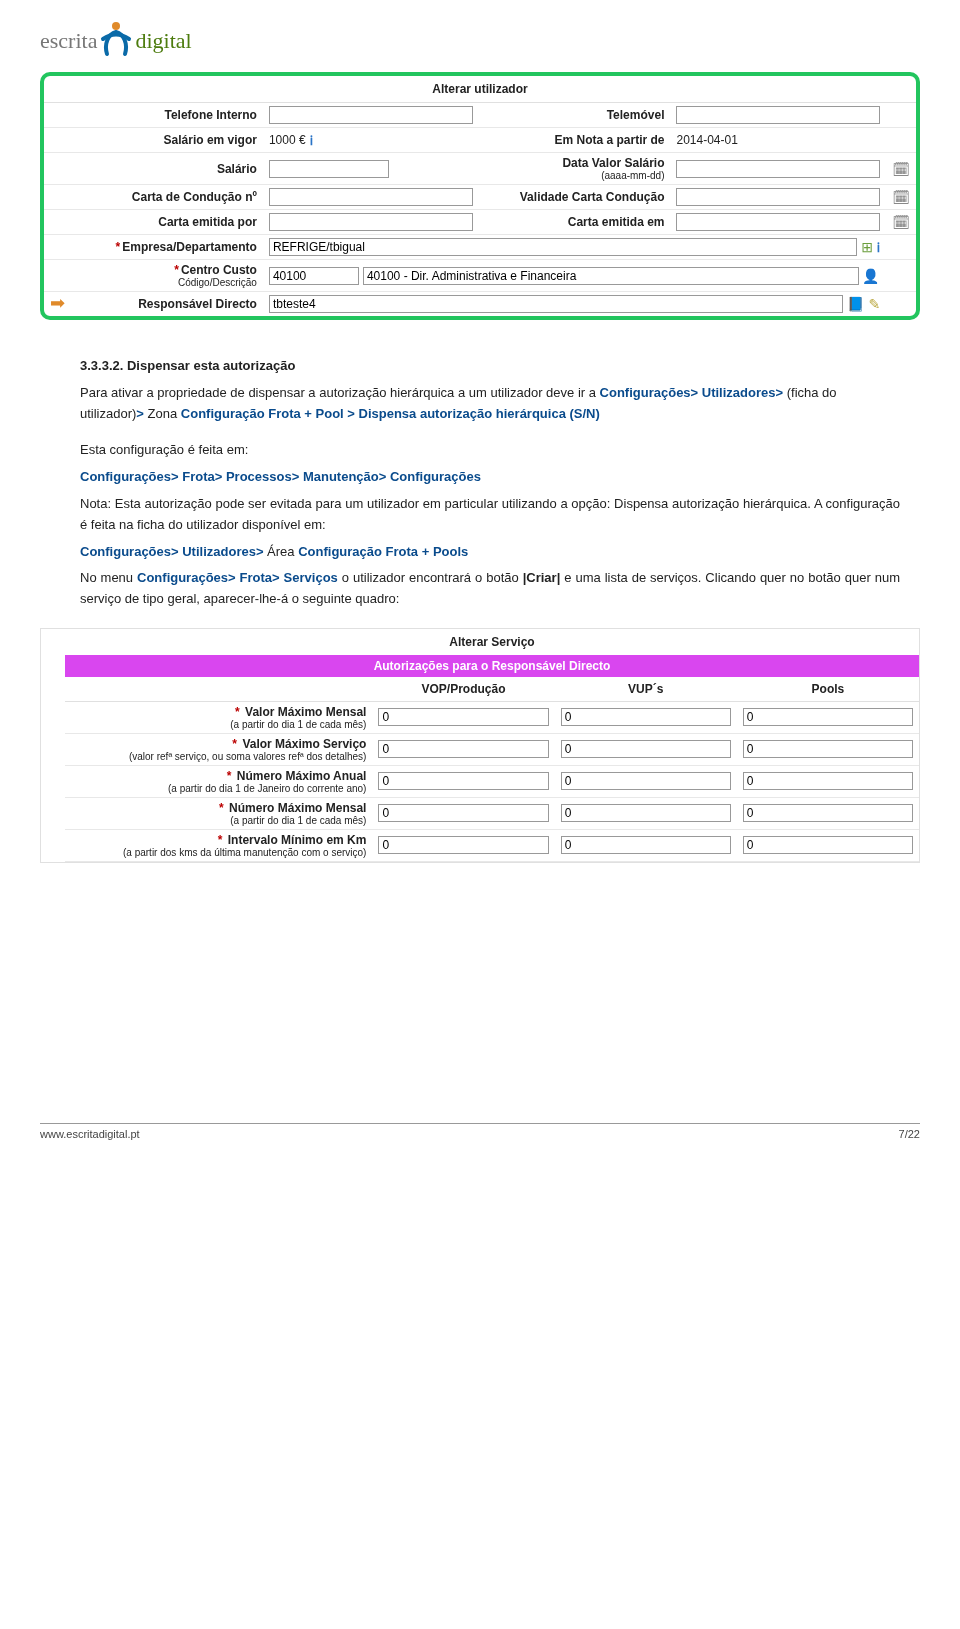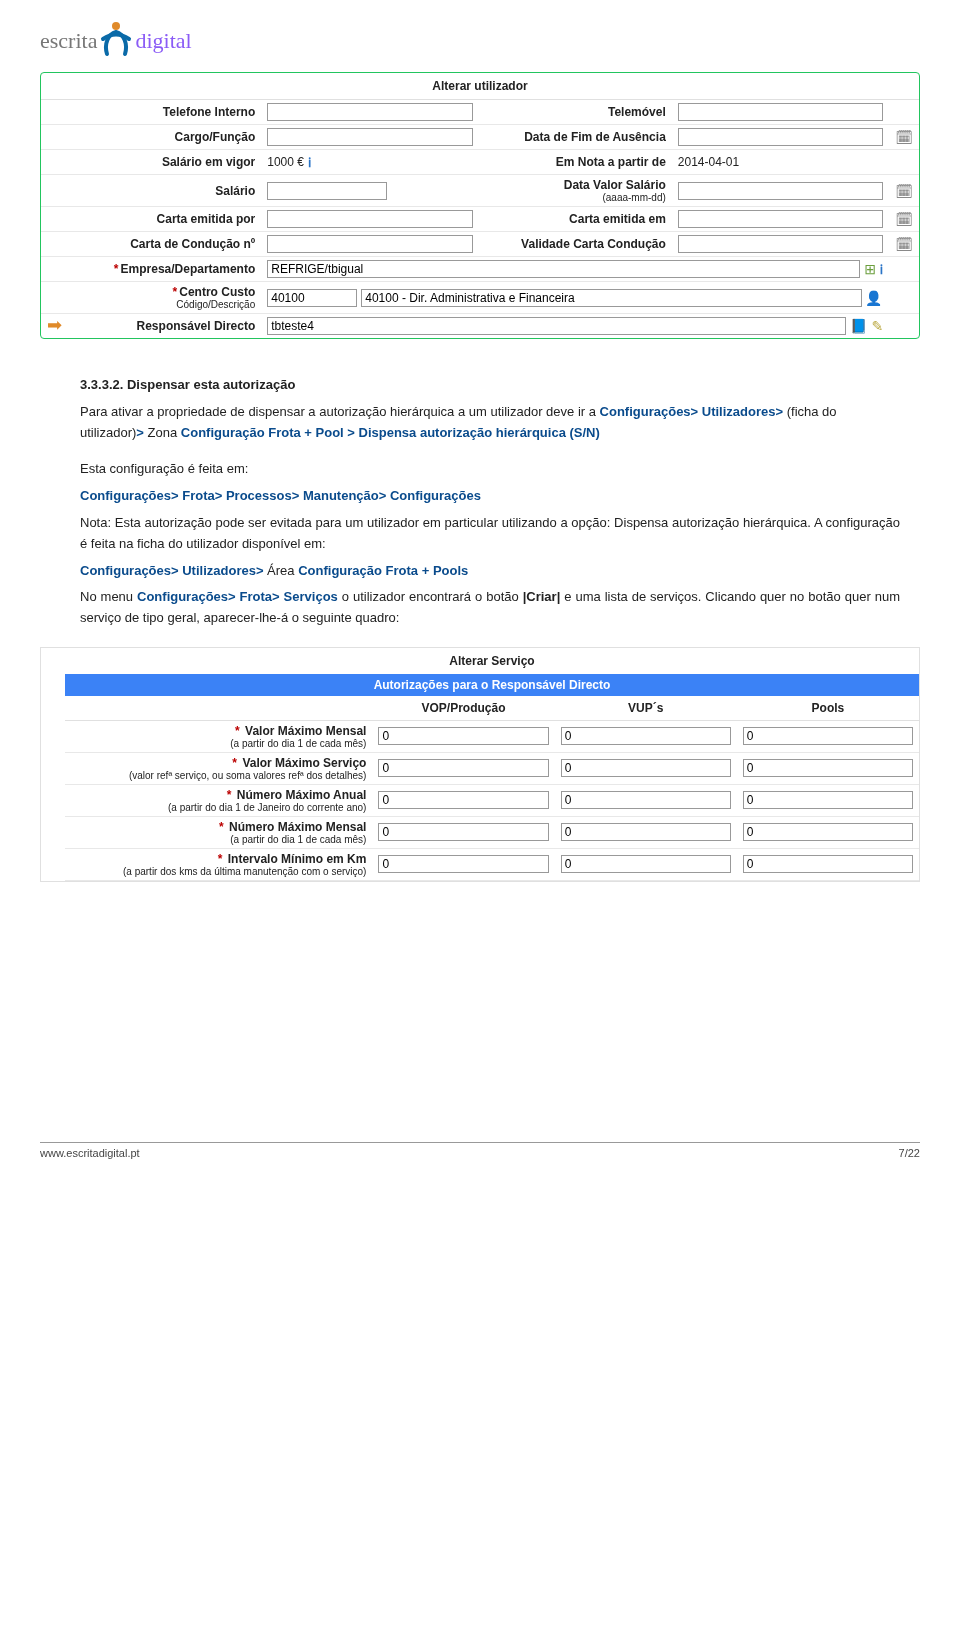--- a/index.html
+++ b/index.html
@@ -8,24 +8,24 @@
     font-size: 12px;
     color: #222;
     background: #fff;
     width: 960px;
     margin: 0 auto;
     padding: 0 40px 20px 40px;
   }
   .logo-wrap { display:flex; justify-content:flex-start; padding: 20px 0 10px 0; }
   .logo { color:#666; font-size:22px; font-family: Georgia, serif; display:flex; align-items:center; gap:2px; }
   .logo .escrita { color:#777; }
-  .logo .digital { color:#8b5cf6; }
+  .logo .digital { color:#4d7c0f; }
   .logo svg { display:block; }
 
-  .form-outer { border:1px solid #22c55e; border-radius:4px; }
+  .form-outer { border:4px solid #22c55e; border-radius:10px; }
   .form-title { text-align:center; font-weight:bold; padding:6px 0; color:#222; border-bottom:1px solid #e0e0e0; }
   .form-grid { width:100%; border-collapse:collapse; }
   .form-grid td { padding:3px 6px; border-bottom:1px solid #e8e8e8; vertical-align:middle; }
   .form-grid tr:last-child td { border-bottom:none; }
   .lbl { text-align:right; font-weight:bold; white-space:nowrap; color:#222; width:22%; }
   .lbl .sub { display:block; font-weight:normal; font-size:10px; }
   .val input[type=text] { font-size:12px; width:100%; border:1px solid #999; padding:1px 3px; height:18px; background:#fff; }
   .val input.short { width:120px; }
   .val .ro { background:#f3f0ea; }
   .val .with-icon { display:flex; align-items:center; gap:4px; }
@@ -43,21 +43,21 @@
 
   .doc-body { padding: 30px 20px 0 40px; color:#222; }
   .doc-body p { margin: 6px 0; line-height:1.6; font-size:13px; font-family: Verdana, sans-serif; }
   .h3 { color:#222; font-weight:bold; font-size:13px; margin-top:4px; }
   .link-path { color:#0a4b8c; font-weight:bold; }
   .area-txt { color:#222; font-weight:normal; }
   .indent { margin-left: 42px; }
 
   .svc-outer { border:1px solid #e0e0e0; margin-top:18px;padding-left:24px; }
   .svc-title { text-align:center; font-weight:bold; padding:6px 0; }
-  .svc-sub { background:#3b82f6; color:#fff; font-weight:bold; text-align:center; padding:4px 0; font-size:12px; }
+  .svc-sub { background:#d946ef; color:#fff; font-weight:bold; text-align:center; padding:4px 0; font-size:12px; }
   .svc-tbl { width:100%; border-collapse:collapse; }
   .svc-tbl th { font-weight:bold; text-align:center; padding:5px; border-bottom:1px solid #e0e0e0; }
   .svc-tbl td { padding:3px 6px; border-bottom:1px solid #e8e8e8; }
   .svc-tbl td.l { text-align:right; width:36%; }
   .svc-tbl td.l .main { font-weight:bold; }
   .svc-tbl td.l .sub { font-size:10px; font-weight:normal; display:block; }
   .svc-tbl input { width:100%; border:1px solid #999; padding:1px 3px; height:18px; font-size:12px; }
 
   .footer { display:flex; justify-content:space-between; border-top:1px solid #999; margin-top:260px; padding-top:4px; font-size:11px; color:#444; }
 </style>
@@ -83,32 +83,20 @@
         <tr>
       <td class="arrow-cell"></td>
       <td class="lbl">Telefone Interno</td>
       <td class="val"><input type="text" style=""></td>
       <td class="lbl">Telemóvel</td>
       <td class="val"><input type="text" style=""></td>
       <td style="width:18px"></td>
     </tr>
     <tr>
       <td></td>
-      <td class="lbl">Cargo/Função</td>
-      <td class="val"><input type="text" style=""></td>
-      <td class="lbl">Data de Fim de Ausência</td>
-      <td class="val">
-            <div class="with-icon">
-              <input type="text" style="">
-            </div>
-          </td>
-      <td class="mini-icon"><span class="cal">🗓</span></td>
-    </tr>
-    <tr>
-      <td></td>
       <td class="lbl">Salário em vigor</td>
       <td class="val">
             <div class="with-icon">
         <span>1000 €</span>
         <span class="blue-dot info-i">ℹ</span>
       </div>
           </td>
       <td class="lbl">Em Nota a partir de</td>
       <td class="val"><span>2014-04-01</span></td>
       <td></td>
@@ -119,31 +107,31 @@
       <td class="val"><input type="text" class="short" style=""></td>
       <td class="lbl">
         <span>Data Valor Salário</span>
         <span class="sub">(aaaa-mm-dd)</span>
       </td>
       <td class="val"><input type="text" style=""></td>
       <td class="mini-icon"><span class="cal">🗓</span></td>
     </tr>
     <tr>
       <td></td>
+      <td class="lbl">Carta de Condução nº</td>
+      <td class="val"><input type="text" style=""></td>
+      <td class="lbl">Validade Carta Condução</td>
+      <td class="val"><input type="text" style=""></td>
+      <td class="mini-icon"><span class="cal">🗓</span></td>
+    </tr>
+    <tr>
+      <td></td>
       <td class="lbl">Carta emitida por</td>
       <td class="val"><input type="text" style=""></td>
       <td class="lbl">Carta emitida em</td>
-      <td class="val"><input type="text" style=""></td>
-      <td class="mini-icon"><span class="cal">🗓</span></td>
-    </tr>
-    <tr>
-      <td></td>
-      <td class="lbl">Carta de Condução nº</td>
-      <td class="val"><input type="text" style=""></td>
-      <td class="lbl">Validade Carta Condução</td>
       <td class="val"><input type="text" style=""></td>
       <td class="mini-icon"><span class="cal">🗓</span></td>
     </tr>
     <tr>
       <td></td>
       <td class="lbl"><span class="req">*</span><span>Empresa/Departamento</span></td>
       <td class="val" colspan="3">
             <div class="with-icon">
         <input type="text" class="ro" value="REFRIGE/tbigual" style="">
         <span class="tree-i">⊞</span>

